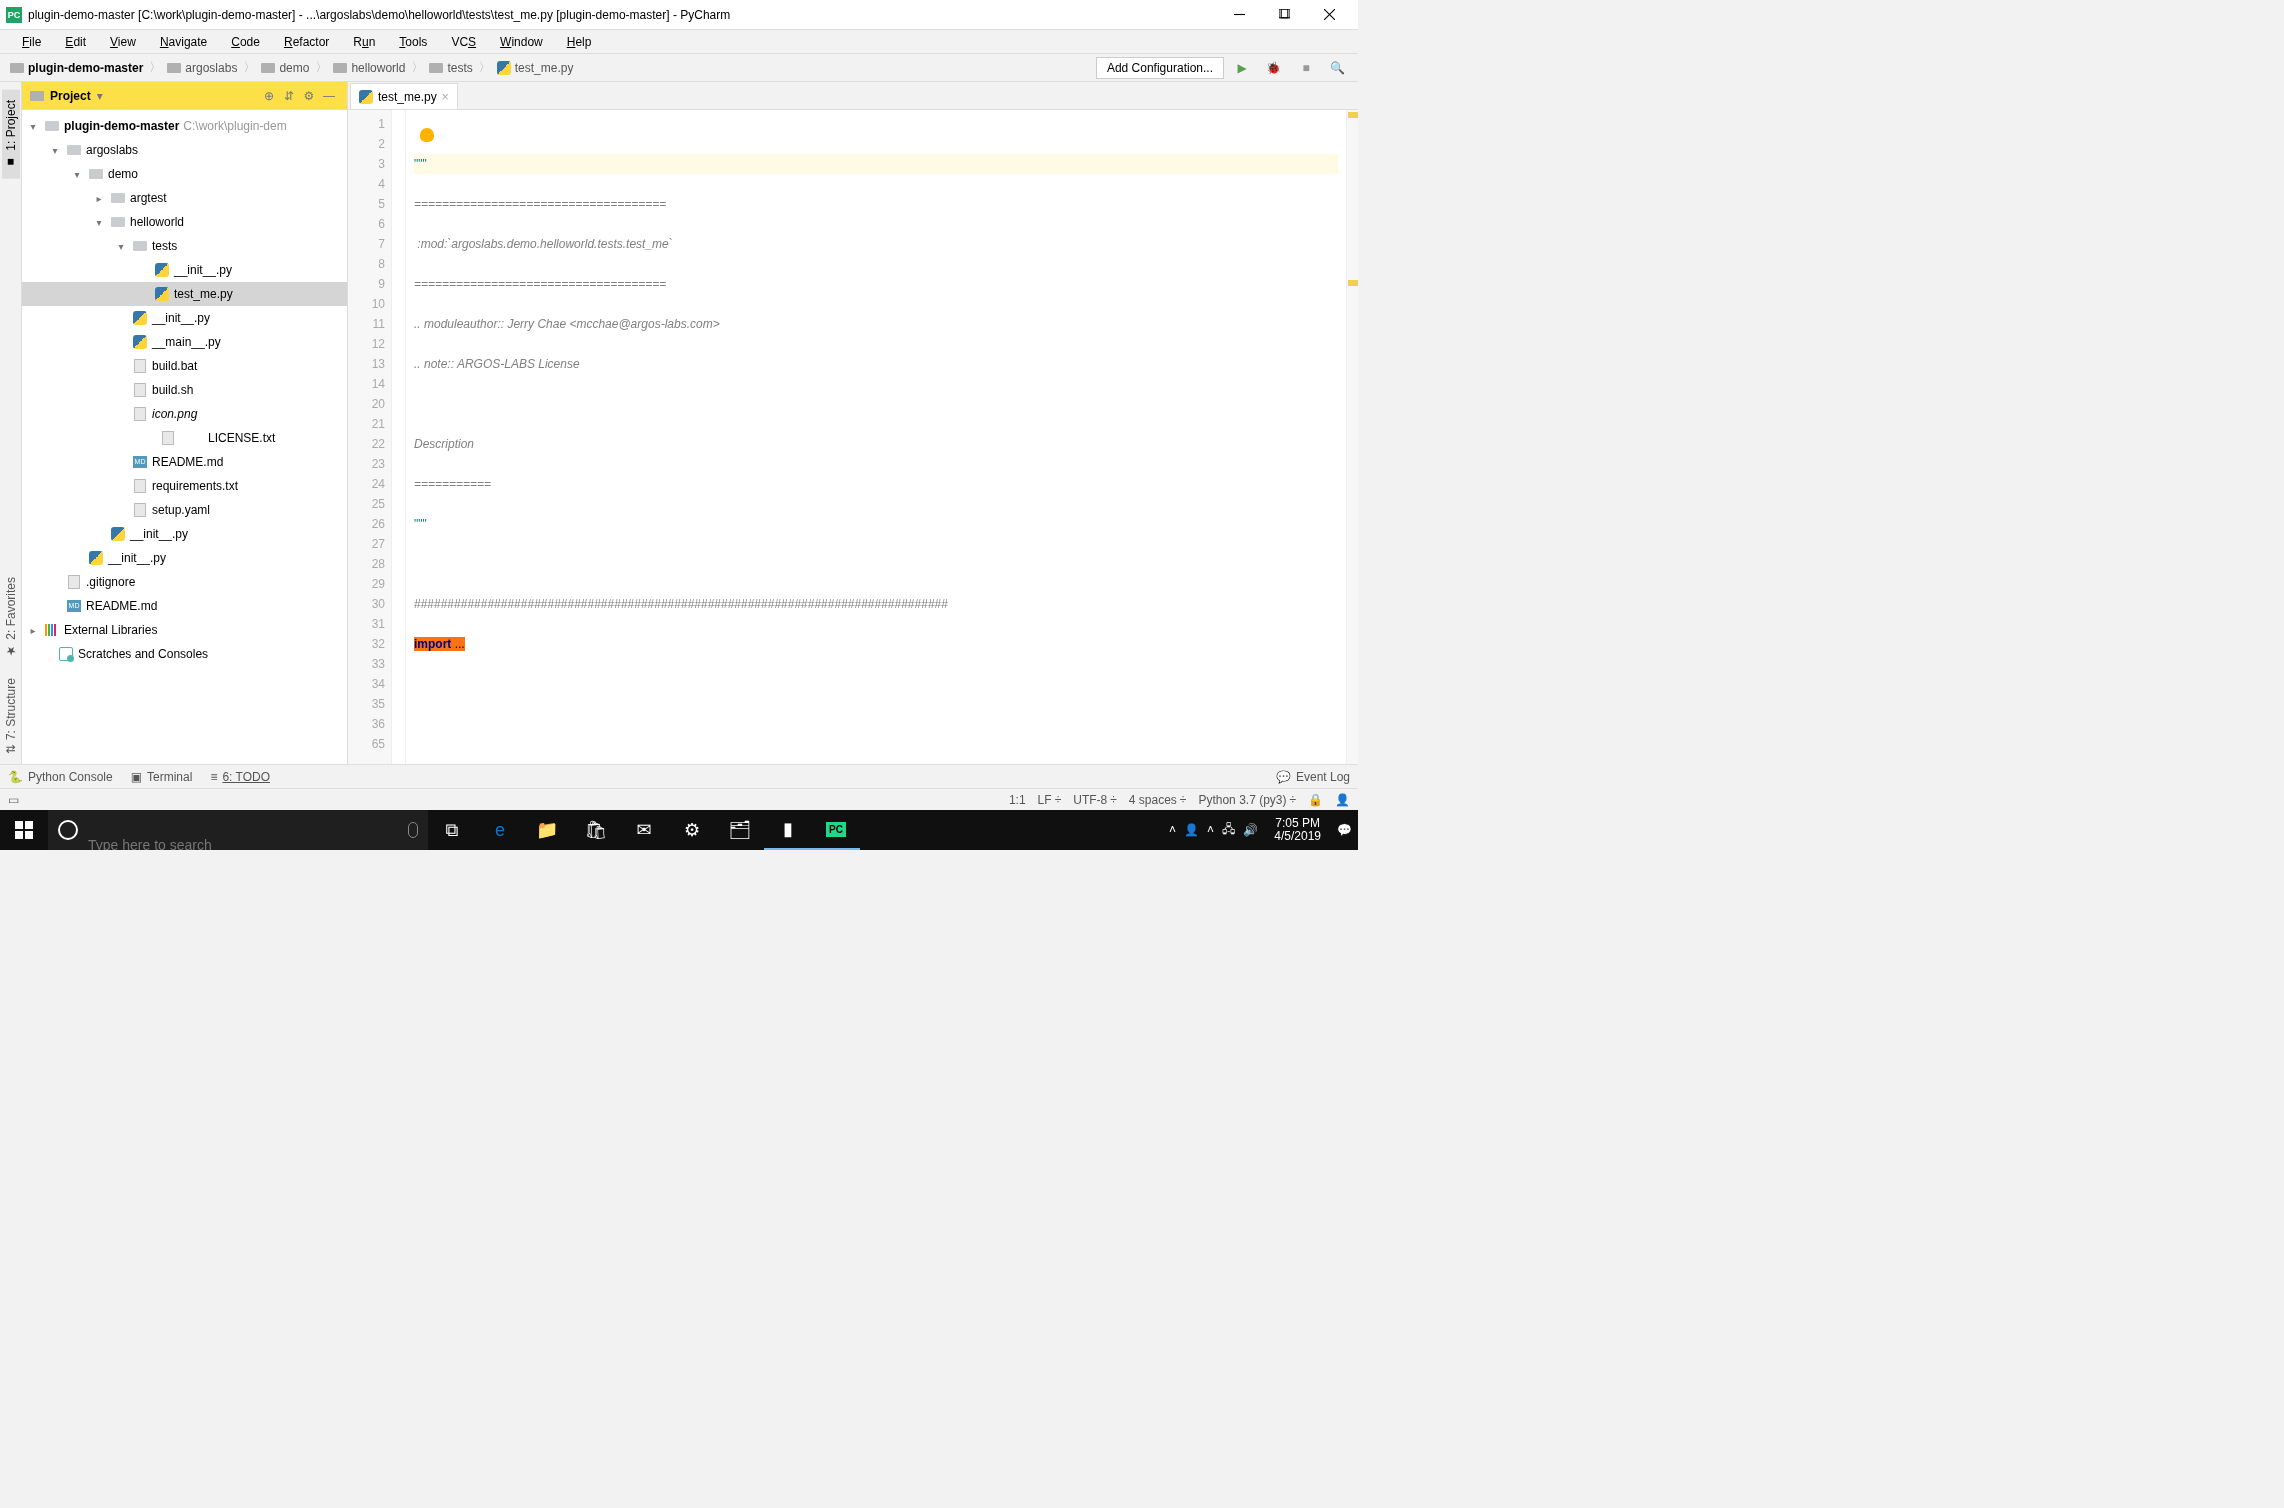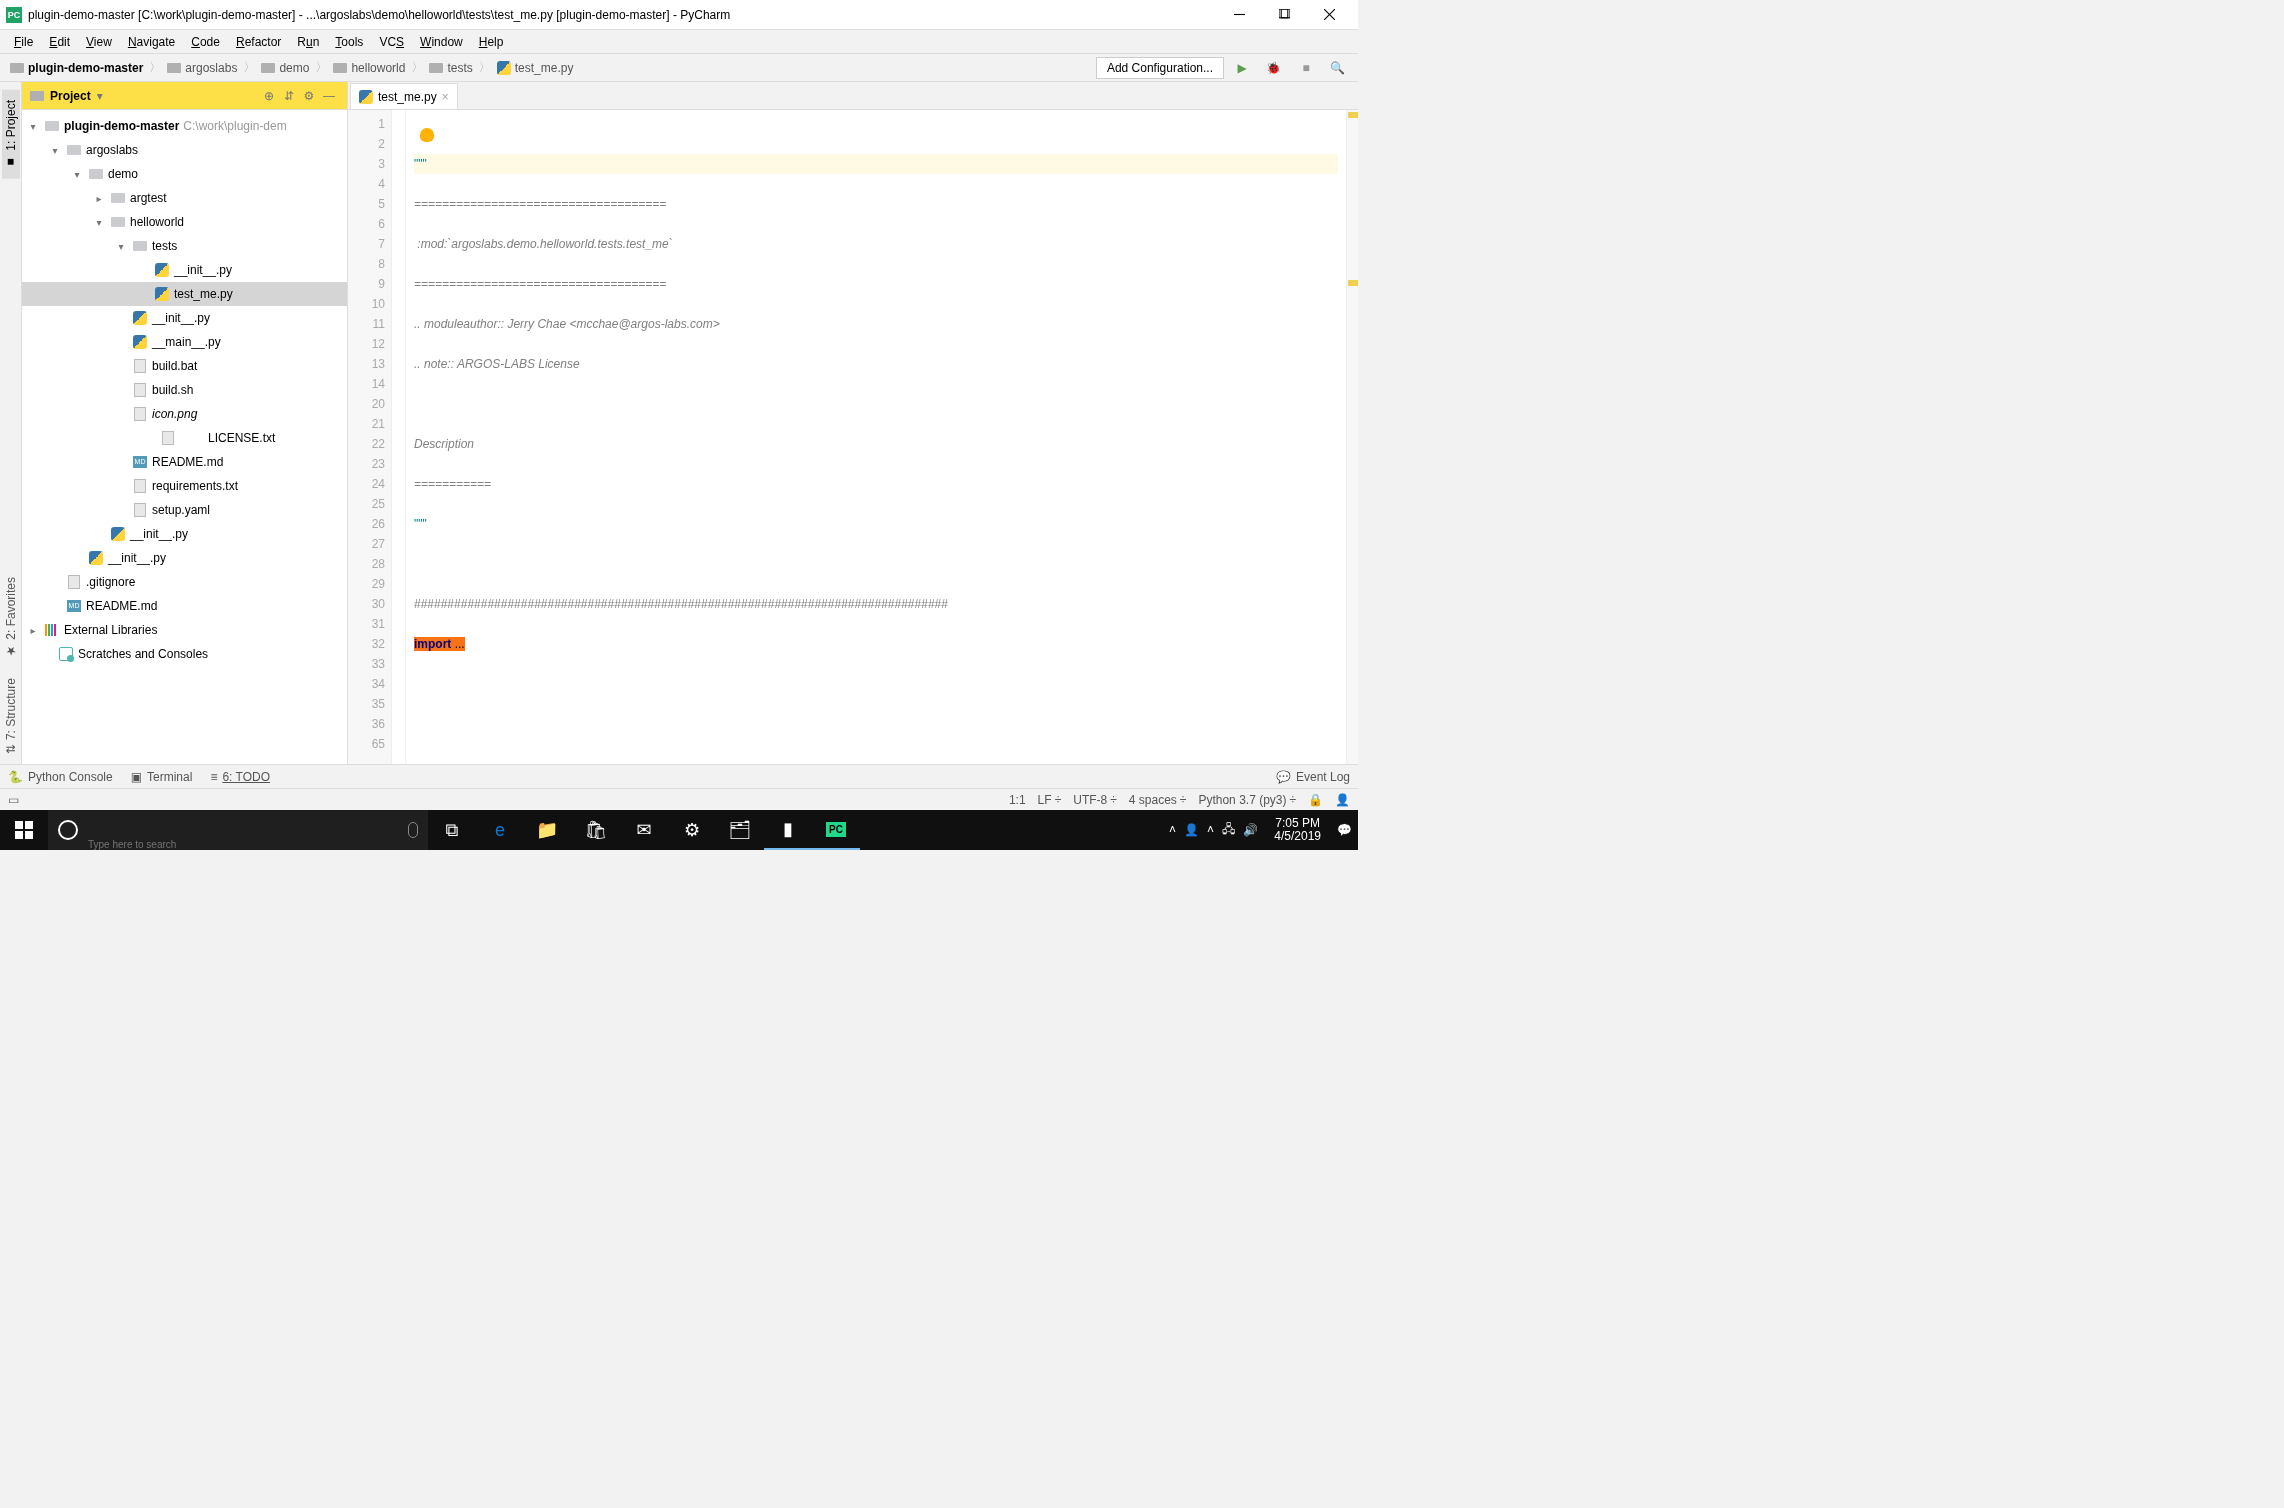--- a/index.html
+++ b/index.html
@@ -7,21 +7,21 @@
 
 
 .titlebar { height: 30px; background: #fff; display: flex; align-items: center; padding: 0 6px; border-bottom: 1px solid #ddd; }
 .titlebar .app-icon { width: 16px; height: 16px; background: #21a366; margin-right: 6px; display:inline-flex;align-items:center;justify-content:center;color:#fff;font-size:9px;font-weight:bold; }
 .titlebar .title { flex: 1; color: #000; font-size: 12px; }
 .titlebar .win-btn { width: 45px; height: 28px; display: flex; align-items: center; justify-content: center; cursor: pointer; }
 .titlebar .win-btn svg { width: 11px; height: 11px; }
 
 
 .menubar { height: 24px; background: #f2f2f2; display: flex; align-items: center; padding: 0 6px; border-bottom: 1px solid #ddd; }
-.menubar .menu-item { padding: 3px 8px; cursor: pointer; }
+.menubar .menu-item { padding: 3px 8px; cursor: pointer; margin-left: 8px; }
 .menubar .menu-item u { text-decoration: underline; }
 
 
 .navbar { height: 28px; background: #f2f2f2; display: flex; align-items: center; padding: 0 6px; border-bottom: 1px solid #ddd; }
 .breadcrumb { flex: 1; display: flex; align-items: center; gap: 2px; }
 .breadcrumb .crumb { display: flex; align-items: center; gap: 4px; padding: 2px 4px; cursor: pointer; color: #555; }
 .breadcrumb .crumb.first { font-weight: bold; color: #000; }
 .breadcrumb .sep { color: #aaa; }
 .breadcrumb .dir-icon { width:14px;height:10px;background:#b0b0b0;display:inline-block;border-radius:1px; }
 .navbar .config-btn { border: 1px solid #ccc; background: #fff; padding: 3px 10px; cursor: pointer; }
@@ -83,21 +83,21 @@
 
 
 .statusbar { height: 22px; background: #f2f2f2; border-top: 1px solid #ddd; display: flex; align-items: center; padding: 0 8px; gap: 12px; font-size: 11px; color: #555; }
 .statusbar .spacer { flex: 1; }
 .statusbar .sb-item { display:flex;align-items:center;gap:3px;cursor:pointer; }
 
 
 .taskbar { height: 40px; background: #101010; display: flex; align-items: center; color: #fff; }
 .taskbar .start { width: 48px; height: 40px; display: flex; align-items: center; justify-content: center; cursor: pointer; }
 .taskbar .search { flex: 0 0 380px; height: 40px; background: #1f1f1f; display: flex; align-items: center; padding: 0 10px; gap: 10px; }
-.taskbar .search input { flex: 1; background: transparent; border: none; color: #ccc; outline: none; font-size: 10px; margin-top: 29px; }
+.taskbar .search input { flex: 1; background: transparent; border: none; color: #ccc; outline: none; font-size: 14px; margin-top: 29px; }
 .taskbar .cortana { width:20px;height:20px;border:2px solid #fff;border-radius:50%; }
 .taskbar .task-icon { width: 48px; height: 40px; display: flex; align-items: center; justify-content: center; cursor: pointer; color:#fff;font-size:18px; }
 .taskbar .tray { margin-left: auto; display: flex; align-items: center; padding: 0 6px; gap: 8px; }
 .taskbar .tray .clock { text-align: center; font-size: 11px; line-height: 13px; padding: 0 8px; }
 .taskbar .task-icon.active { border-bottom: 2px solid #76b9ed; }
 .mic-ic{width:10px;height:16px;border:1px solid #888;border-radius:5px;position:relative;}
 </style>
 </head>
 <body>
 

